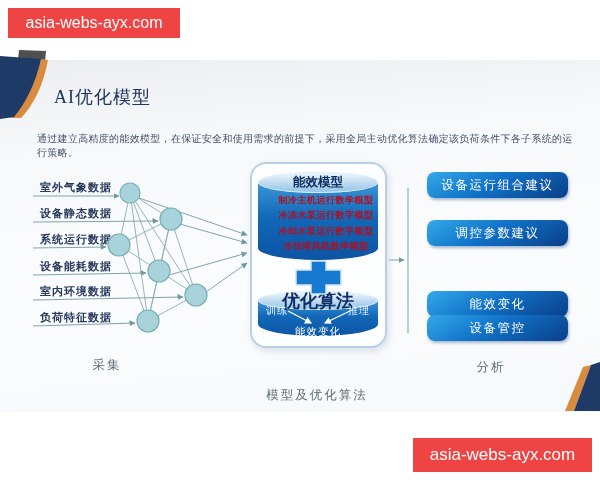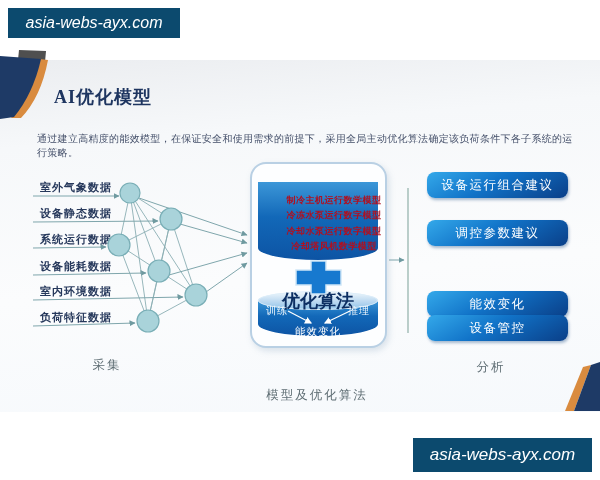--- a/index.html
+++ b/index.html
@@ -1,28 +1,28 @@
 <!DOCTYPE html>
 <html><head>
 <meta charset="utf-8">
 <style>
   html,body{margin:0;padding:0;background:#fff;}
   #stage{position:relative;width:600px;height:480px;background:#ffffff;overflow:hidden;
          font-family:"Liberation Serif","DejaVu Serif",serif;}
 
-  .watermark{position:absolute;background:#0c4a6e;color:#ffffff;
+  .watermark{position:absolute;background:#ef4444;color:#ffffff;
              font-family:"Liberation Sans","DejaVu Sans",sans-serif;
-             display:flex;align-items:center;justify-content:center;font-style:italic;}
+             display:flex;align-items:center;justify-content:center;}
   .wm-top{left:8px;top:8px;width:172px;height:30px;font-size:16px;}
   .wm-bottom{left:413px;top:438px;width:179px;height:34px;font-size:17px;}
 
   .slide{position:absolute;left:0;top:60px;width:600px;height:352px;
          background:linear-gradient(175deg,#ebedf0 0%,#f6f8fa 22%,#fbfcfd 60%,#f6f9fc 100%);}
 
-  .page-title{position:absolute;left:54px;top:85px;font-size:18px;font-weight:bold;
+  .page-title{position:absolute;left:54px;top:85px;font-size:18px;font-weight:normal;
               color:#1e3560;letter-spacing:1px;}
   .intro-text{position:absolute;left:37px;top:132px;width:540px;font-size:10px;
               color:#45506a;letter-spacing:.3px;}
 
   .input-label{position:absolute;font-size:11px;color:#27395c;letter-spacing:1px;font-weight:bold;}
 
   svg.overlay{position:absolute;left:0;top:0;z-index:2;}
 
   
   .model-box{position:absolute;left:250px;top:162px;width:137px;height:186px;
@@ -30,21 +30,21 @@
              box-shadow:2px 3px 6px rgba(120,150,180,.25);box-sizing:border-box;z-index:3;}
   .cyl-ellipse{position:absolute;border-radius:50%;
                background:linear-gradient(180deg,#f4fafd 0%,#bcd9f1 55%,#8ec2e8 100%);
                box-shadow:0 0 0 1px #dcedf9 inset;z-index:5;
                display:flex;align-items:center;justify-content:center;
                font-weight:bold;color:#0d2f63;}
   .cyl-body{position:absolute;background:linear-gradient(180deg,#3c97d8 0%,#1268b8 45%,#0d54a4 100%);
             border-bottom-left-radius:60px 12px;border-bottom-right-radius:60px 12px;z-index:4;}
   .ell-top1{left:258px;top:172px;width:120px;height:21px;font-size:12.5px;}
   .body1{left:258px;top:182px;width:120px;height:78px;}
-  .red-lines{position:absolute;left:274px;top:193px;width:120px;z-index:6;text-align:center;}
+  .red-lines{position:absolute;left:266px;top:193px;width:120px;z-index:6;text-align:center;}
   .red-line{font-size:9px;font-weight:bold;color:#b01020;line-height:15.3px;
             letter-spacing:.5px;white-space:nowrap;}
   .ell-top2{left:258px;top:291px;width:120px;height:19px;font-size:18px;}
   .body2{left:258px;top:300px;width:120px;height:36px;}
   .cyl2-inner{position:absolute;left:258px;top:300px;width:120px;height:44px;z-index:6;}
   .cyl2-word{position:absolute;font-size:10px;color:#f2f8fd;letter-spacing:1px;}
   .cyl2-left{left:8px;top:4px;}
   .cyl2-right{right:8px;top:4px;}
   .cyl2-result{position:absolute;left:0;top:25px;width:120px;text-align:center;
                font-size:10.5px;color:#ffffff;letter-spacing:1px;}
@@ -146,20 +146,21 @@
   <div class="input-label" style="left:40px;top:180px;">室外气象数据</div>
   <div class="input-label" style="left:40px;top:206px;">设备静态数据</div>
   <div class="input-label" style="left:40px;top:232px;text-align:center;">系统运行数据</div>
   <div class="input-label" style="left:40px;top:259px;">设备能耗数据</div>
   <div class="input-label" style="left:40px;top:284px;">室内环境数据</div>
   <div class="input-label" style="left:40px;top:310px;">负荷特征数据</div>
 
   <div class="model-box"></div>
 
   <div class="cyl-body body1" style="z-index:4;"></div>
+  <div class="cyl-ellipse ell-top1" style="z-index:5;">能效模型</div>
   <div class="red-lines">
     <div class="red-line">制冷主机运行数学模型</div>
     <div class="red-line">冷冻水泵运行数字模型</div>
     <div class="red-line">冷却水泵运行数字模型</div>
     <div class="red-line">冷却塔风机数学模型</div>
   </div>
 
   <svg class="overlay" width="600" height="480" style="z-index:6;">
     <path d="M311,261 h15 v9 h15 v15 h-15 v9 h-15 v-9 h-15 v-15 h15 Z" fill="#1779cf" stroke="#cfe6f7" stroke-width="1.5"></path>
   </svg>

